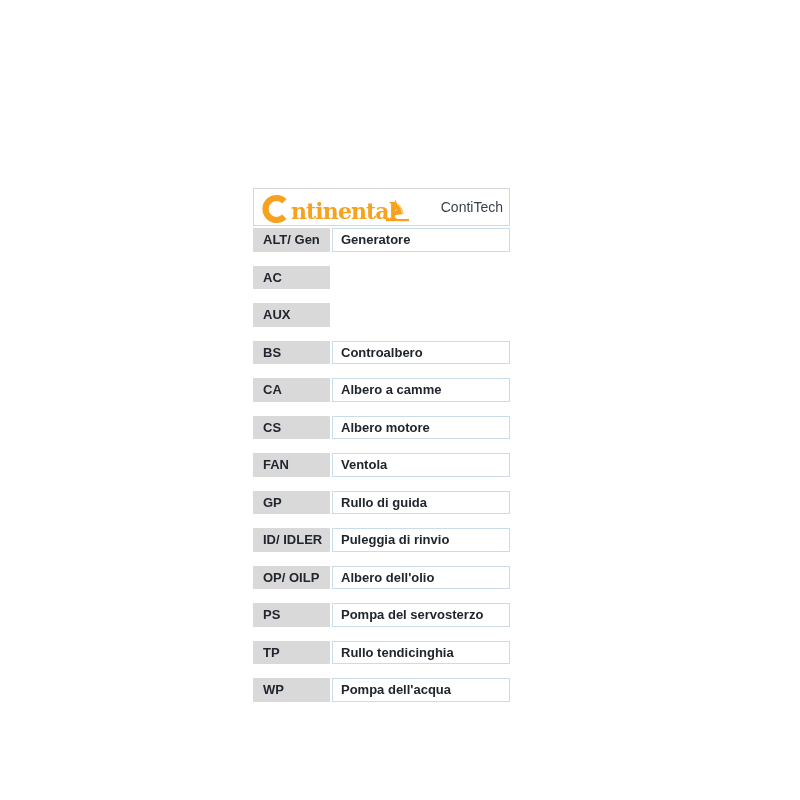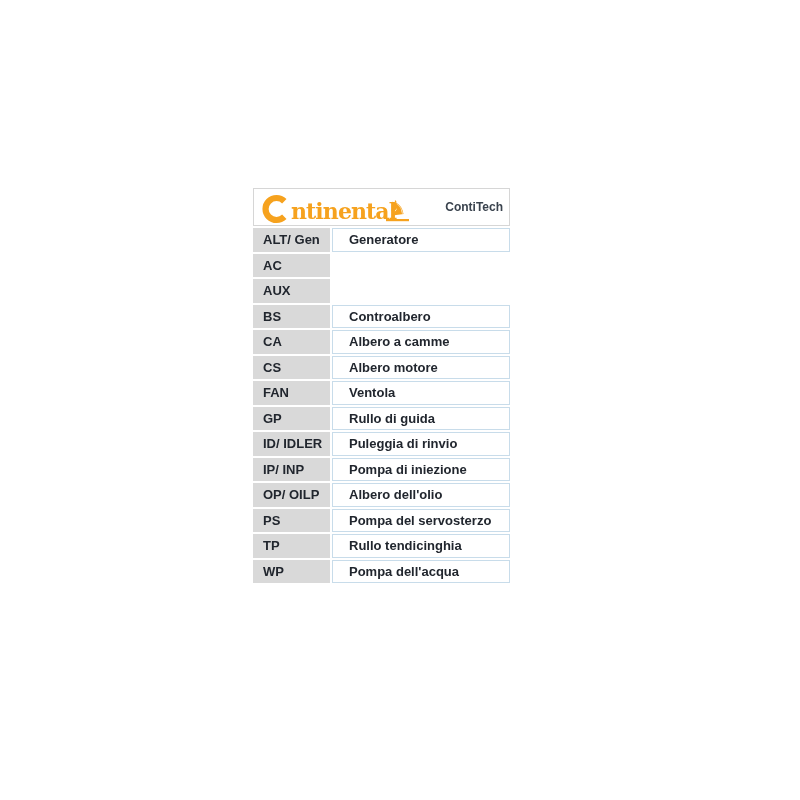--- a/index.html
+++ b/index.html
@@ -19,30 +19,30 @@
     border: 1px solid #d6d6d6;
     background: #ffffff;
     display: flex;
     align-items: center;
     justify-content: space-between;
     padding: 0 6px 0 8px;
     margin-bottom: 2px;
   }
   .logo-svg { display: block; }
   .division-label {
-    font-size: 12px;
-    font-weight: bold;
+    font-size: 14px;
+    font-weight: normal;
     color: #3a434e;
     letter-spacing: 0;
     white-space: nowrap;
   }
   .rows {
     display: flex;
     flex-direction: column;
-    gap: 2px;
+    gap: 14px;
   }
   .row {
     display: flex;
     gap: 2px;
     height: 23.5px;
   }
   .abbr-cell {
     width: 77px;
     background: #d9d9d9;
     display: flex;
@@ -52,21 +52,21 @@
     font-weight: bold;
     color: #21262e;
     white-space: nowrap;
   }
   .desc-cell {
     flex: 1;
     background: #ffffff;
     border: 1px solid #c8dcea;
     display: flex;
     align-items: center;
-    padding-left: 16px;
+    padding-left: 8px;
     font-size: 13px;
     font-weight: bold;
     color: #21262e;
     white-space: nowrap;
   }
 </style>
 </head>
 <body>
 
 <div class="table-wrap">
@@ -122,24 +122,20 @@
     <div class="row">
       <div class="abbr-cell">GP</div>
       <div class="desc-cell">Rullo di guida</div>
     </div>
 
     <div class="row">
       <div class="abbr-cell">ID/ IDLER</div>
       <div class="desc-cell">Puleggia di rinvio</div>
     </div>
 
-    <div class="row">
-      <div class="abbr-cell">IP/ INP</div>
-      <div class="desc-cell">Pompa di iniezione</div>
-    </div>
 
     <div class="row">
       <div class="abbr-cell">OP/ OILP</div>
       <div class="desc-cell">Albero dell'olio</div>
     </div>
 
     <div class="row">
       <div class="abbr-cell">PS</div>
       <div class="desc-cell">Pompa del servosterzo</div>
     </div>

